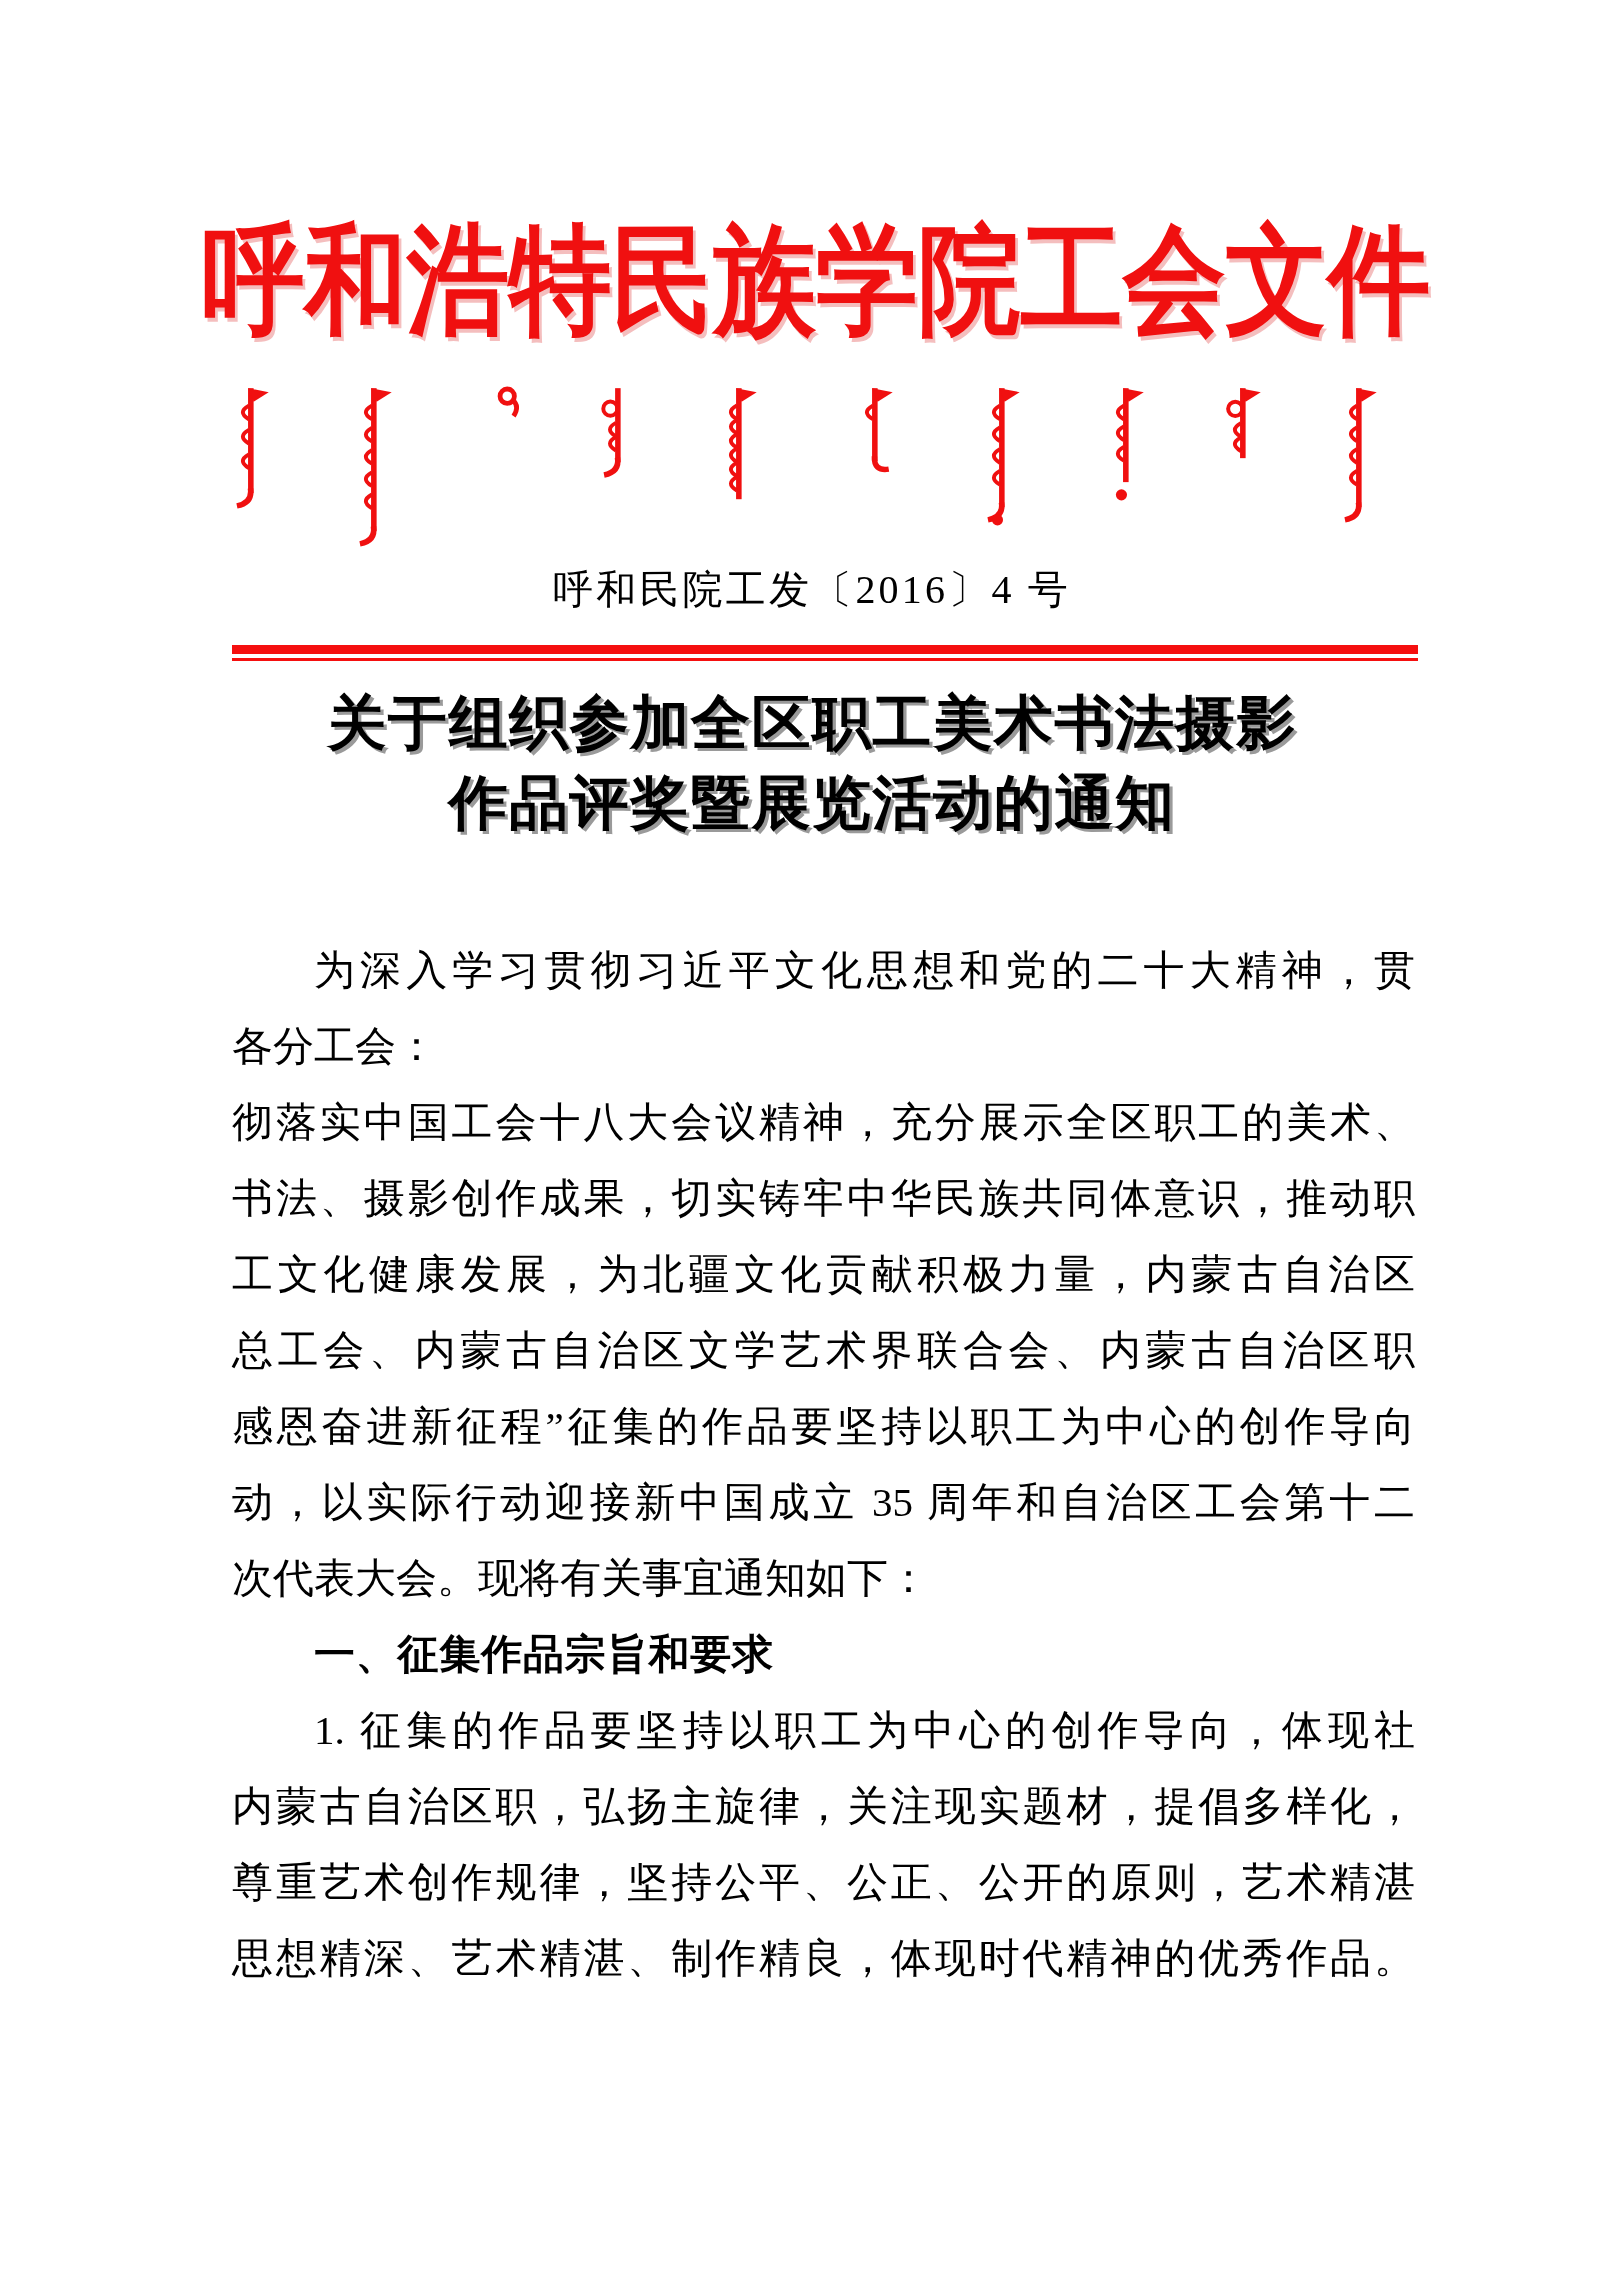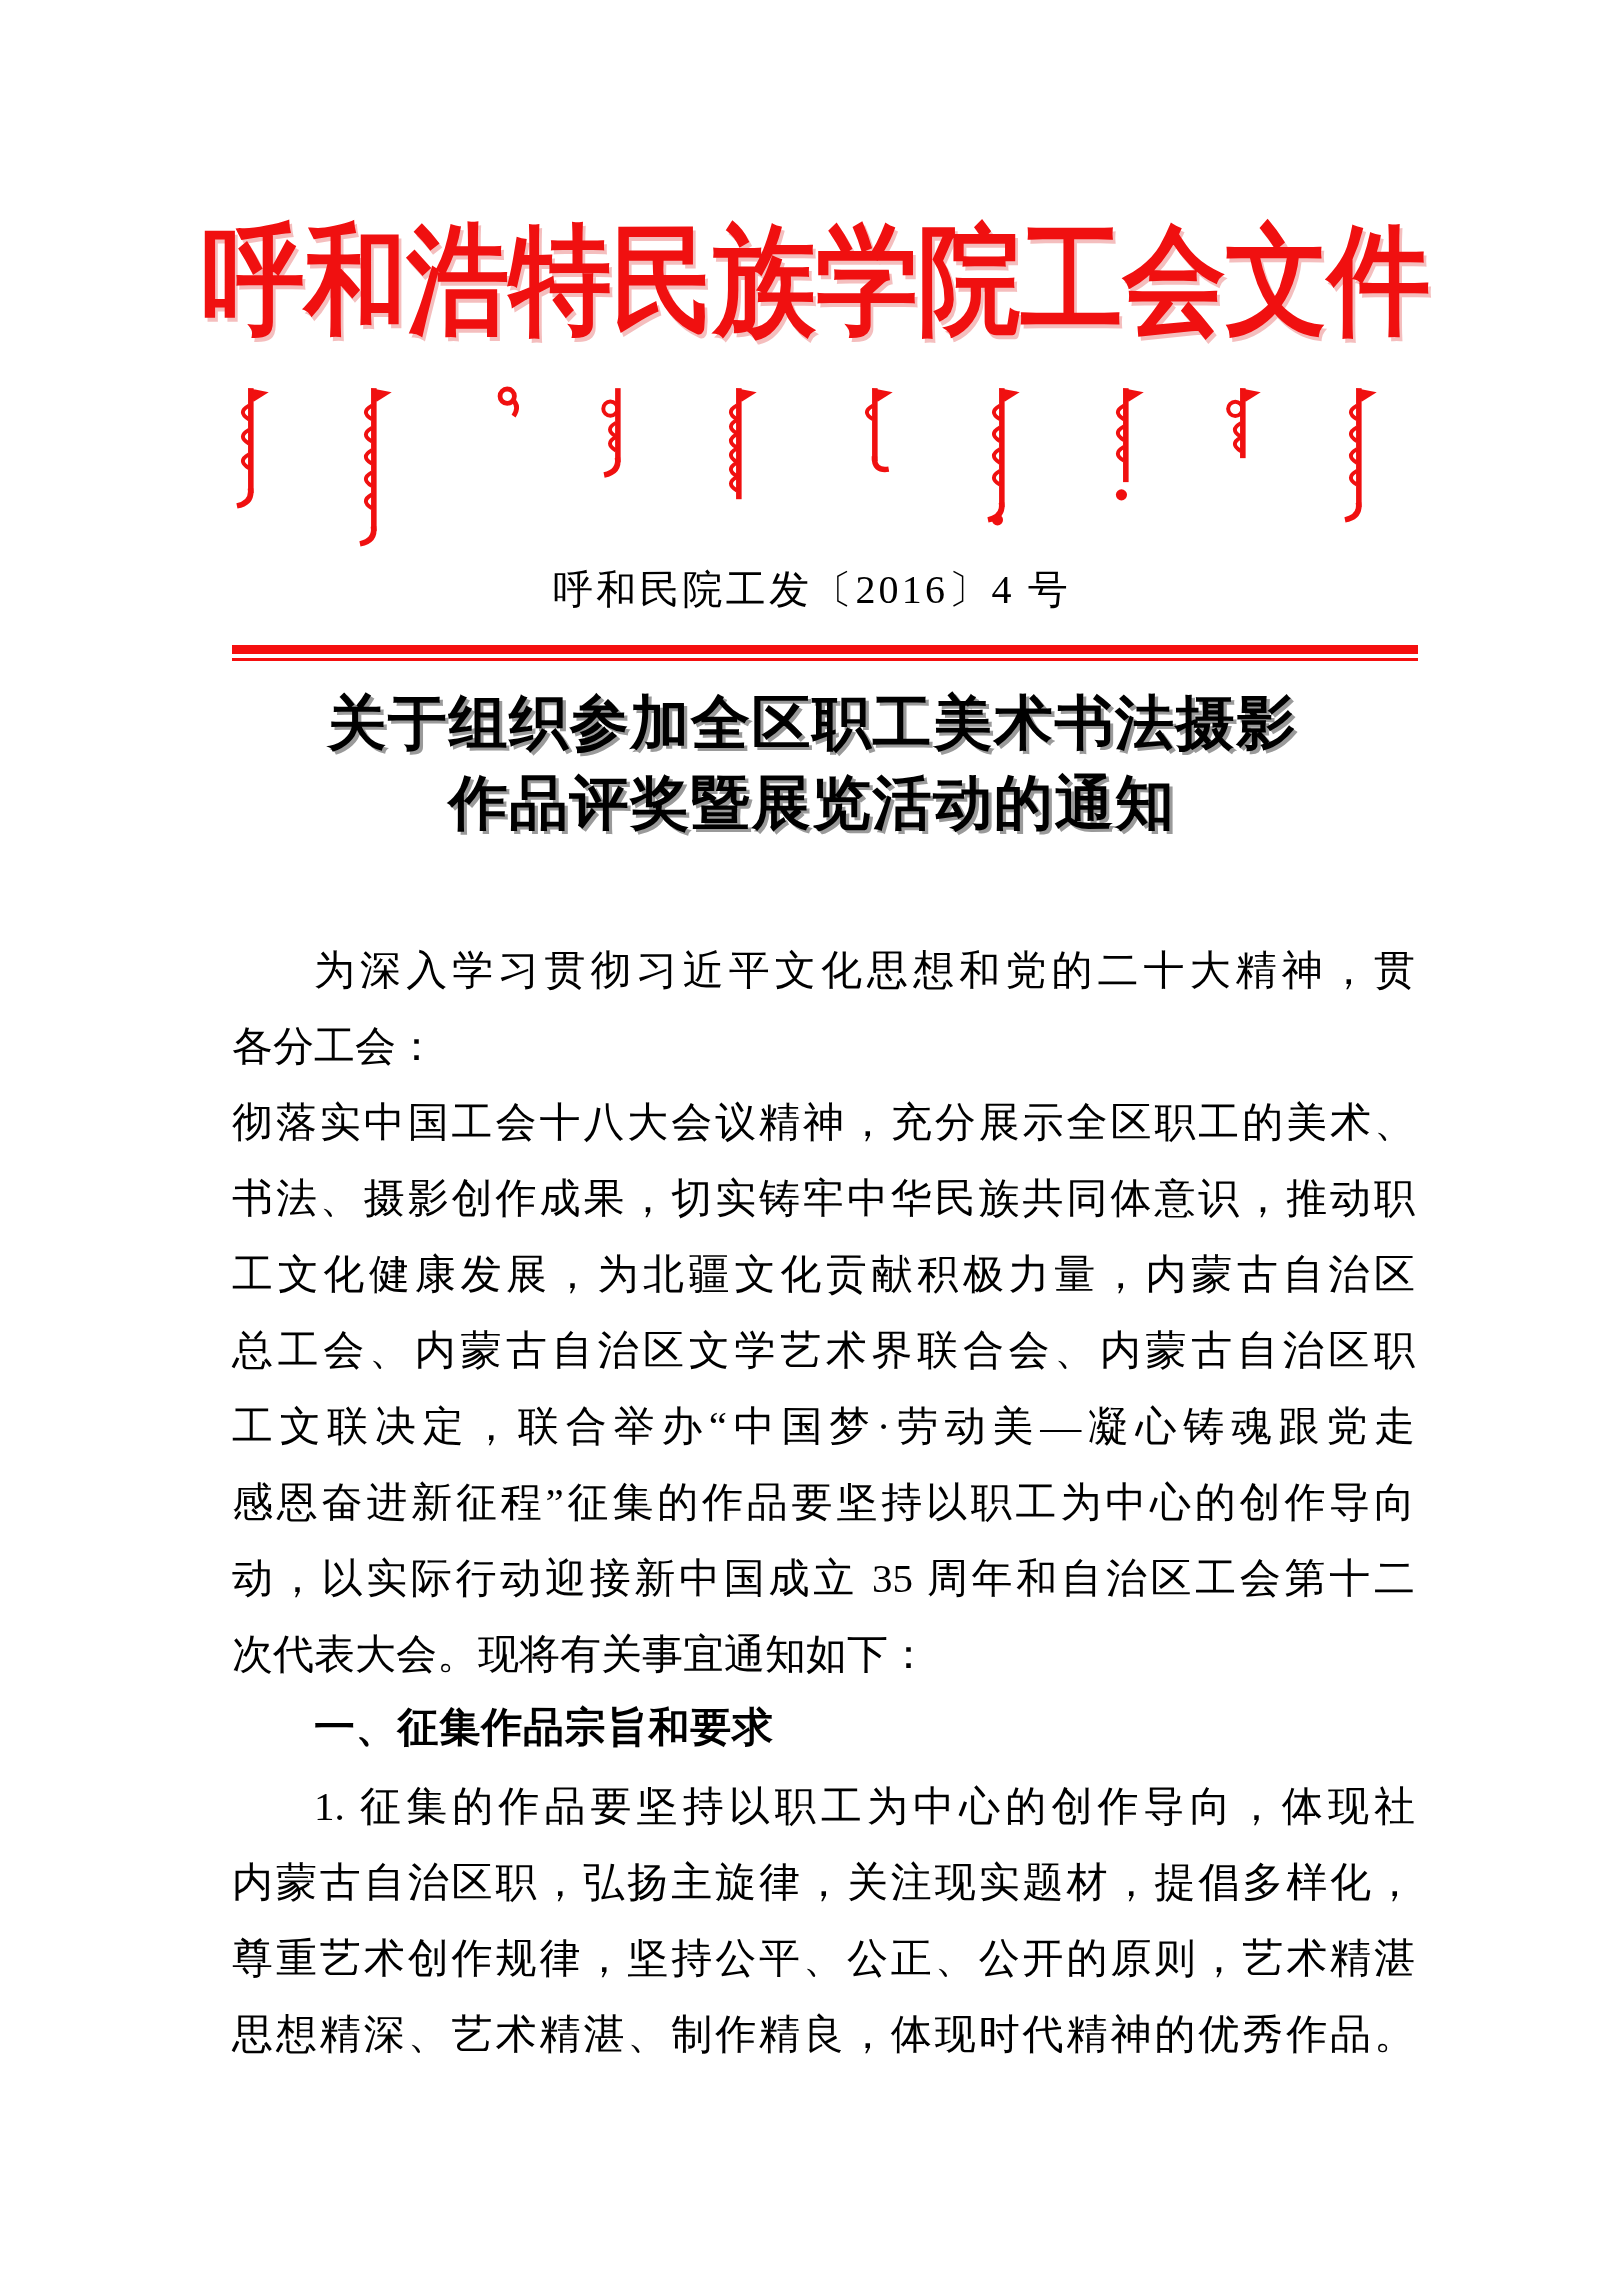--- a/index.html
+++ b/index.html
@@ -42,21 +42,21 @@
     text-shadow:3.2px 3.2px 0 #9a9a9a;
   }
   
   .body-text {
     position:absolute; top:932px; left:232px; width:1183px;
     font-size:41px;
   }
   .line { height:76px; line-height:76px; }
   .line.indent { text-indent:82px; }
   .line.justify { text-align:justify; text-align-last:justify; }
-  .line.bold { font-family:Liberation Mono, monospace; font-weight:bold; letter-spacing:0.8px; }
+  .line.bold { font-family:Liberation Serif, serif; font-weight:bold; letter-spacing:0.8px; }
 </style>
 </head>
 <body>
 
 <div class="page">
 
   <h1 class="masthead"><span class="squeeze">呼和浩特民族学院工会文件</span></h1>
 
   <div class="mongolian">
       <svg width="48" height="132" class="mcol" style="left: 232px;" viewBox="0 0 60 166">
@@ -152,21 +152,20 @@
     <span>作品评奖暨展览活动的通知</span>
   </h2>
 
   <section class="body-text">
       <div class="line indent justify">为深入学习贯彻习近平文化思想和党的二十大精神，贯</div>
       <div class="line">各分工会：</div>
       <div class="line justify">彻落实中国工会十八大会议精神，充分展示全区职工的美术、</div>
       <div class="line justify">书法、摄影创作成果，切实铸牢中华民族共同体意识，推动职</div>
       <div class="line justify">工文化健康发展，为北疆文化贡献积极力量，内蒙古自治区</div>
       <div class="line justify">总工会、内蒙古自治区文学艺术界联合会、内蒙古自治区职</div>
-      <div class="line justify">工文联决定，联合举办“中国梦·劳动美—凝心铸魂跟党走</div>
       <div class="line justify">感恩奋进新征程”征集的作品要坚持以职工为中心的创作导向</div>
       <div class="line justify">动，以实际行动迎接新中国成立 35 周年和自治区工会第十二</div>
       <div class="line">次代表大会。现将有关事宜通知如下：</div>
       <div class="line indent bold">一、征集作品宗旨和要求</div>
       <div class="line indent justify">1. 征集的作品要坚持以职工为中心的创作导向，体现社</div>
       <div class="line justify">内蒙古自治区职，弘扬主旋律，关注现实题材，提倡多样化，</div>
       <div class="line justify">尊重艺术创作规律，坚持公平、公正、公开的原则，艺术精湛</div>
       <div class="line justify">思想精深、艺术精湛、制作精良，体现时代精神的优秀作品。</div>
     </section>
 

